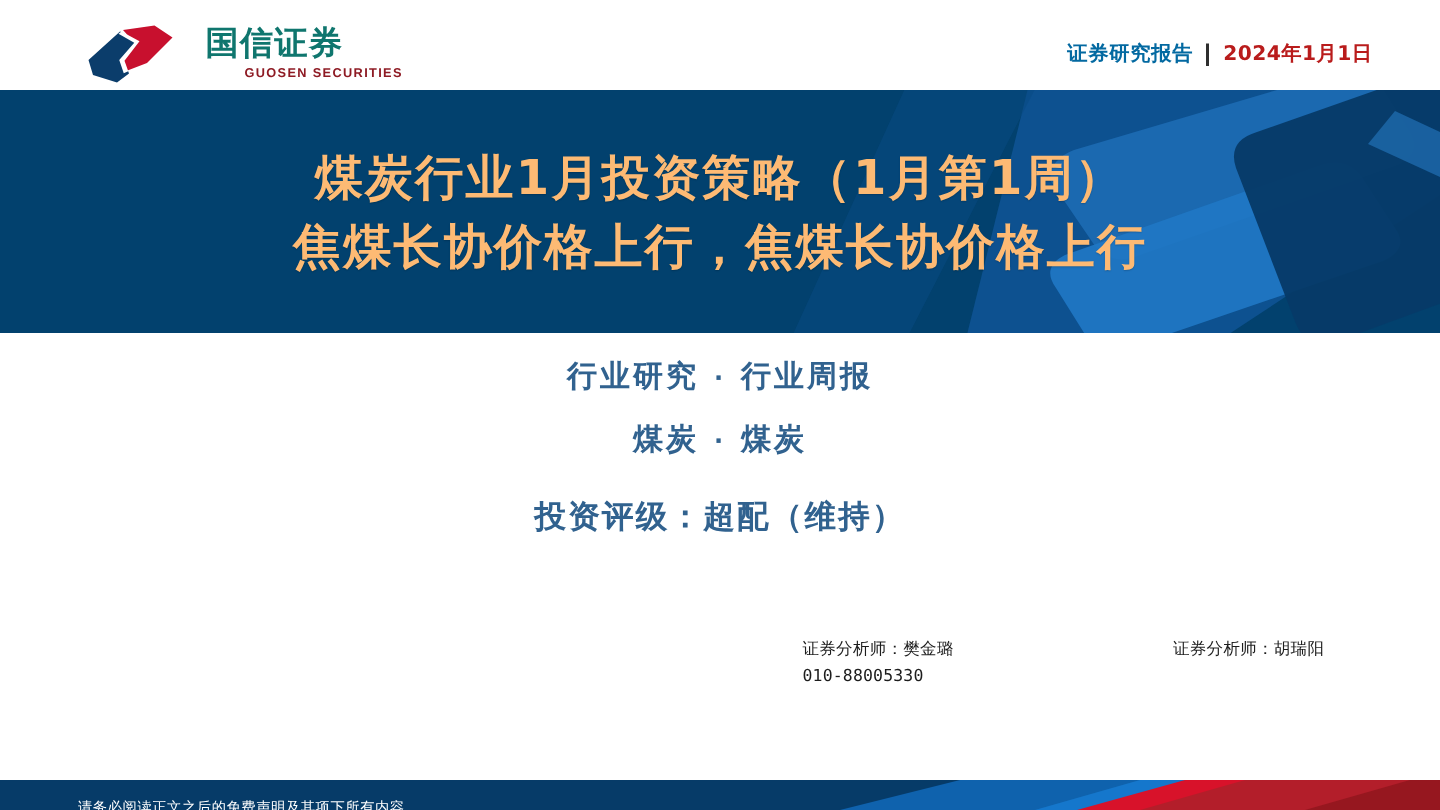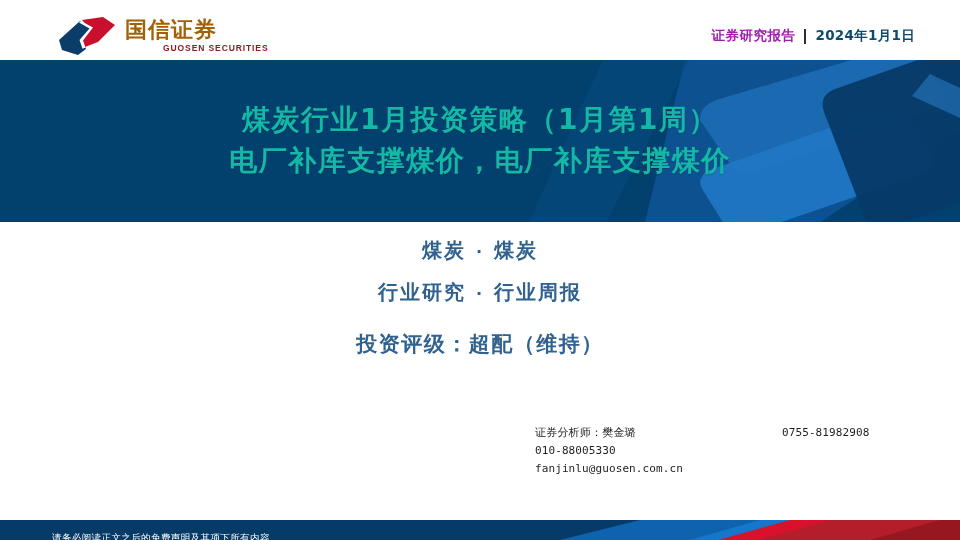--- a/index.html
+++ b/index.html
@@ -45,24 +45,25 @@
   }
   .logo-text-wrap {
     display: flex;
     flex-direction: column;
     justify-content: center;
     padding-top: 1px;
   }
   .logo-cn {
     font-size: 22px;
     font-weight: bold;
-    color: #a16207;
+    color: #0f766e;
     letter-spacing: 1px;
     line-height: 1.05;
     font-family: "DejaVu Sans", "Liberation Sans", sans-serif;
+    margin-left: 12px;
   }
   .logo-en {
     font-size: 8.5px;
     font-weight: bold;
     color: #8e1b24;
     letter-spacing: 0.9px;
     line-height: 1.2;
     margin-top: 2px;
     font-family: "Liberation Sans", sans-serif;
     margin-left: 38px;
@@ -71,32 +72,32 @@
     position: absolute;
     right: 45px; top: 27px;
     display: flex;
     align-items: center;
     gap: 9px;
     font-family: "DejaVu Sans", "Liberation Sans", sans-serif;
   }
   .header-right .hr-label {
     font-size: 13.5px;
     font-weight: bold;
-    color: #a21caf;
+    color: #0369a1;
     letter-spacing: 0.5px;
   }
   .header-right .hr-divider {
     width: 2px;
     height: 15px;
     background: #2f2f2f;
   }
   .header-right .hr-date {
     font-size: 13.5px;
     font-weight: bold;
-    color: #0c4a6e;
+    color: #b91c1c;
     letter-spacing: 0.3px;
   }
 
   
   .banner {
     position: absolute;
     left: 0; top: 60px;
     width: 960px;
     height: 162px;
     background: #02416e;
@@ -112,22 +113,22 @@
     position: absolute;
     left: 0; top: 0;
     width: 960px; height: 162px;
     display: flex;
     flex-direction: column;
     align-items: center;
     justify-content: center;
     gap: 4px;
   }
   .banner-title-line {
-    color: #14b8a6;
-    font-size: 28px;
+    color: #fdba74;
+    font-size: 32px;
     font-weight: bold;
     letter-spacing: 1.5px;
     line-height: 1.32;
     white-space: nowrap;
     font-family: "DejaVu Sans", "Liberation Sans", sans-serif;
     text-shadow: 0 1px 1px rgba(0,0,0,0.18);
   }
 
   
   .mid {
@@ -265,49 +266,48 @@
 
       <path d="M824 52 Q818 34 838 28 L952 -12 L1000 -12 L1000 128 L890 168 Q872 174 864 156 Z" fill="#063a68" opacity="0.96"></path>
 
       <path d="M612 -20 L700 -20 L596 182 L520 182 Z" fill="#0a4b83" opacity="0.55"></path>
 
       <path d="M930 14 L960 28 L960 58 L912 36 Z" fill="#2b86d4" opacity="0.5"></path>
     </svg>
 
     <div class="banner-titles">
       <div class="banner-title-line">煤炭行业1月投资策略（1月第1周）</div>
-      <div class="banner-title-line">电厂补库支撑煤价，电厂补库支撑煤价</div>
+      <div class="banner-title-line">焦煤长协价格上行，焦煤长协价格上行</div>
     </div>
 
   </div>
 
   <div class="mid">
+
+    <div class="mid-line l1">
+      <span>行业研究</span><span class="mid-sep">·</span><span>行业周报</span>
+    </div>
 
     <div class="mid-line l2">
       <span>煤炭</span><span class="mid-sep">·</span><span>煤炭</span>
-    </div>
-
-    <div class="mid-line l1">
-      <span>行业研究</span><span class="mid-sep">·</span><span>行业周报</span>
     </div>
 
     <div class="mid-line l3">投资评级：超配（维持）</div>
 
   </div>
 
   <div class="analysts">
 
     <div class="analyst-col">
       <div class="an-line an-name">证券分析师：樊金璐</div>
       <div class="an-line an-mono">010-88005330</div>
-      <div class="an-line an-mono">fanjinlu@guosen.com.cn</div>
     </div>
 
     <div class="analyst-col">
-      <div class="an-line an-mono">0755-81982908</div>
+      <div class="an-line an-name">证券分析师：胡瑞阳</div>
     </div>
 
   </div>
 
   <div class="footer">
 
     <svg class="footer-deco" viewBox="0 0 960 20" preserveAspectRatio="none" xmlns="http://www.w3.org/2000/svg">
       <rect x="0" y="0" width="960" height="20" fill="#063b68"></rect>
       <path d="M560 20 L640 0 L960 0 L960 20 Z" fill="#0f62ad"></path>
       <path d="M690 20 L760 0 L960 0 L960 20 Z" fill="#1577cc"></path>

